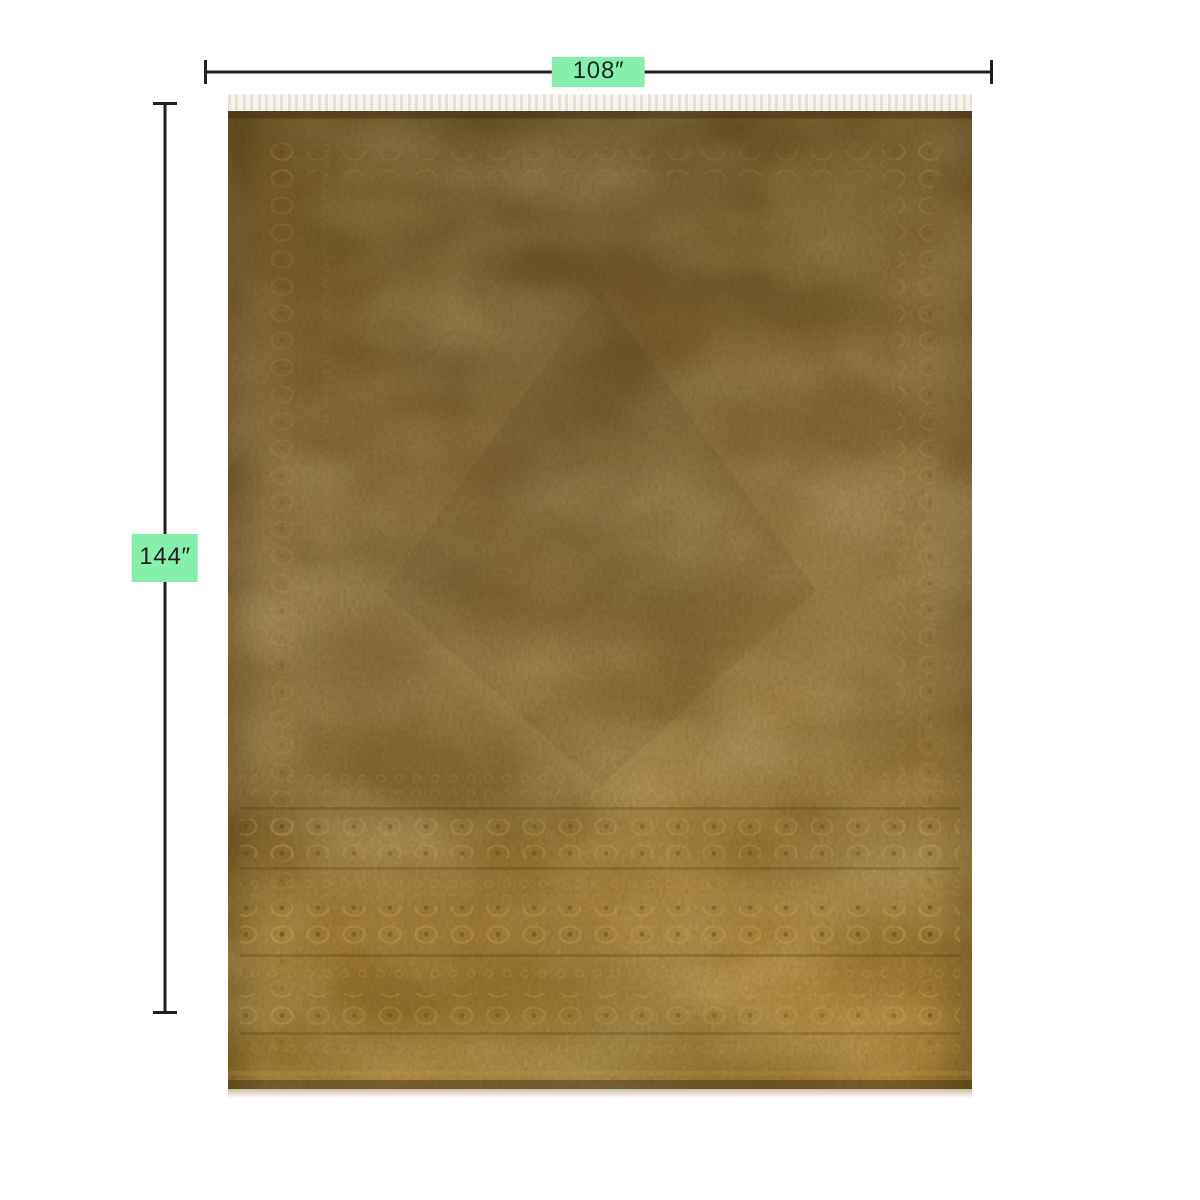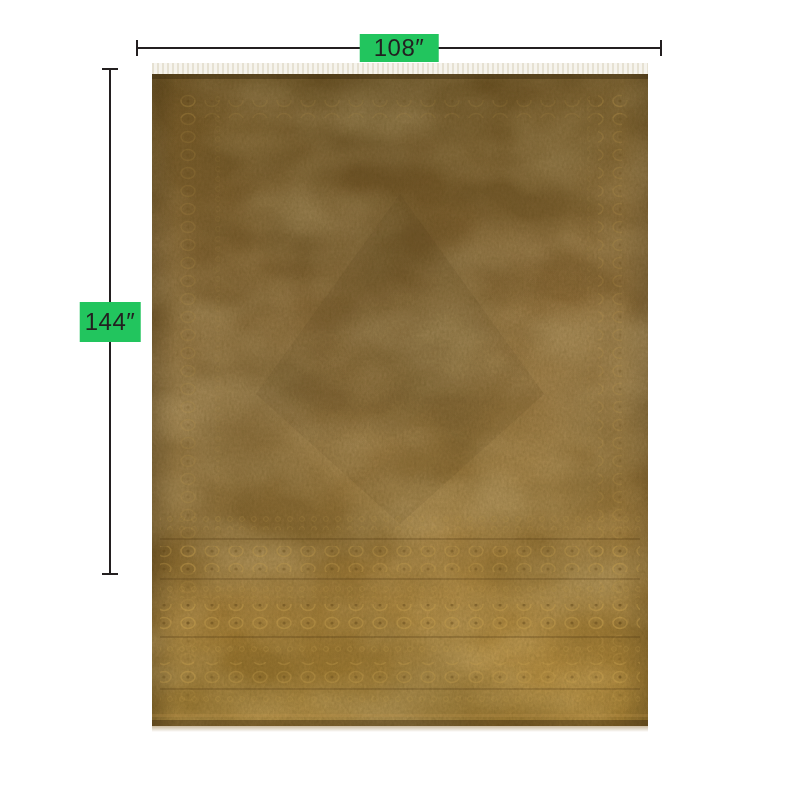--- a/index.html
+++ b/index.html
@@ -16,23 +16,23 @@
   }
   .canvas {
     position: absolute;
     inset: 0;
     background: #ffffff;
   }
   
   .dim { position: absolute; }
   .dim .label {
     position: absolute;
-    background: #22c55e;
+    background: #86efac;
     color: var(--label-text, #231f20);
-    font-size: 24px;
+    font-size: 16px;
     font-weight: 400;
     letter-spacing: 0.5px;
     line-height: 1;
     white-space: nowrap;
   }
   .h-dim { left: 136px; top: 40px; width: 526px; height: 16px; }
   .h-dim .line {
     position: absolute; left: 1px; right: 1px; top: 7px; height: 2px;
     background: var(--dimension-line, #231f20);
   }
@@ -40,21 +40,21 @@
     position: absolute; top: 0; width: 2px; height: 16px;
     background: var(--dimension-line, #231f20);
   }
   .h-dim .cap.left  { left: 0; }
   .h-dim .cap.right { right: 0; }
   .h-dim .label {
     left: 50%; top: 50%;
     transform: translate(-50%, -50%);
     padding: 2px 14px;
   }
-  .v-dim { left: 102px; top: 68px; width: 16px; height: 507px; }
+  .v-dim { left: 102px; top: 68px; width: 16px; height: 608px; }
   .v-dim .line {
     position: absolute; top: 1px; bottom: 1px; left: 7px; width: 2px;
     background: var(--dimension-line, #231f20);
   }
   .v-dim .cap {
     position: absolute; left: 0; width: 16px; height: 2px;
     background: var(--dimension-line, #231f20);
   }
   .v-dim .cap.top    { top: 0; }
   .v-dim .cap.bottom { bottom: 0; }

